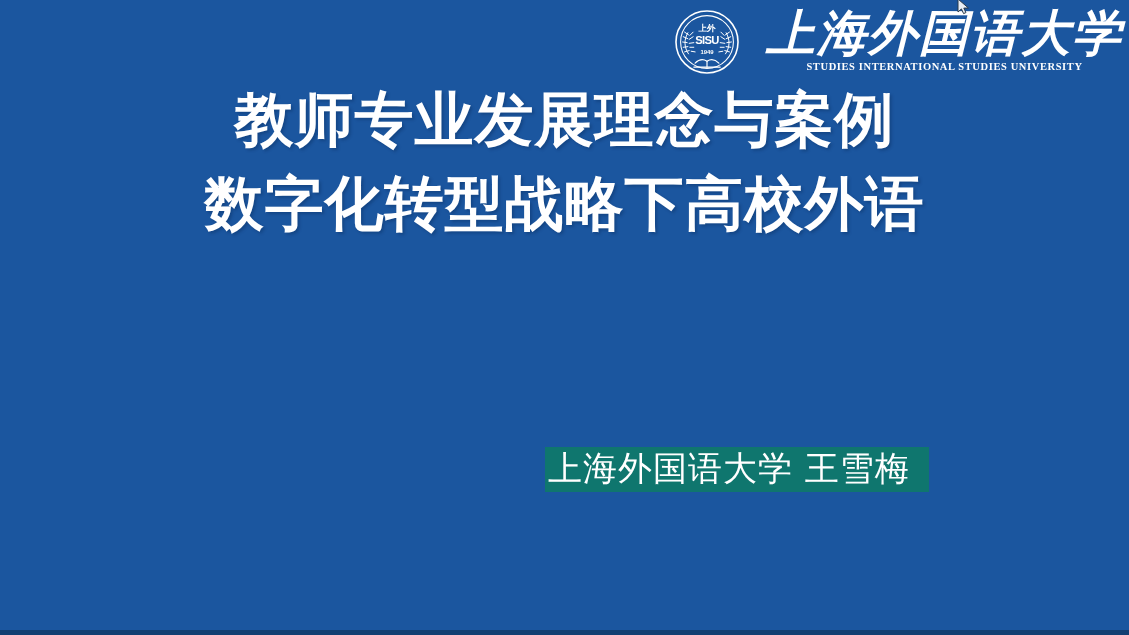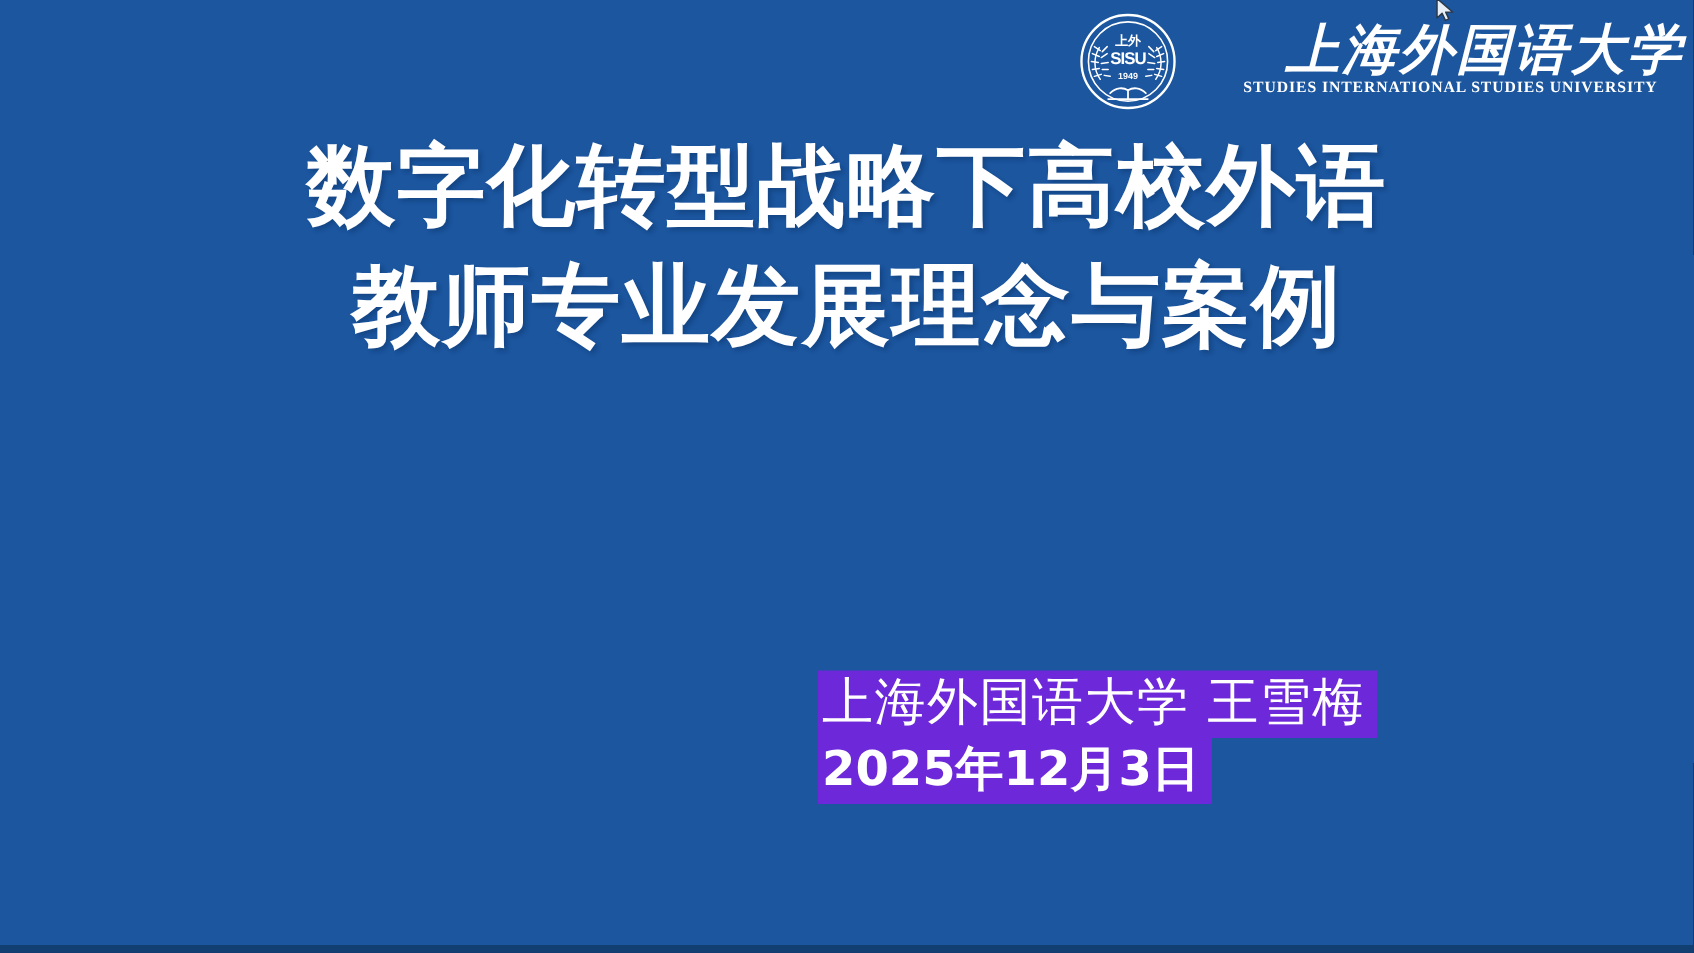--- a/index.html
+++ b/index.html
@@ -56,27 +56,26 @@
   #wordmark-block {
     display: flex;
     flex-direction: column;
     align-items: center;
     justify-content: center;
     padding-bottom: 2px;
   }
   #wordmark-cn {
     color: #ffffff;
     font-family: "Liberation Serif", "DejaVu Serif", serif;
-    font-size: 36px;
+    font-size: 49px;
     font-weight: 700;
     line-height: 1.06;
     letter-spacing: 2px;
     font-style: italic;
     white-space: nowrap;
-    margin-left: 46px;
   }
   #wordmark-en {
     color: #ffffff;
     font-family: "Liberation Serif", "DejaVu Serif", serif;
     font-size: 10.5px;
     font-weight: 700;
     letter-spacing: 0.6px;
     line-height: 1.2;
     white-space: nowrap;
     margin-top: 1px;
@@ -112,24 +111,24 @@
     top: 447px;
     z-index: 5;
     display: flex;
     flex-direction: column;
     align-items: flex-start;
   }
   .byline-row {
     display: block;
   }
   .byline-hl {
-    background: #6d28d9;
+    background: #0f766e;
     color: #ffffff;
     display: inline-block;
-    padding: 1px 8px 3px 3px;
+    padding: 1px 19px 3px 3px;
     white-space: nowrap;
   }
   #presenter-text {
     font-family: "DejaVu Serif", "Liberation Serif", serif;
     font-size: 34px;
     line-height: 1.22;
     letter-spacing: 1px;
   }
   #date-text {
     font-family: "DejaVu Sans", "Liberation Sans", sans-serif;
@@ -226,31 +225,28 @@
         <path d="M30 88 L70 88"></path>
       </g>
     </svg>
     <div id="wordmark-block">
       <div id="wordmark-cn">上海外国语大学</div>
       <div id="wordmark-en">STUDIES INTERNATIONAL STUDIES UNIVERSITY</div>
     </div>
   </div>
 
   <div id="title-block">
+    <div class="title-line" id="title-line-2">教师专业发展理念与案例</div>
     <div class="title-line" id="title-line-1">数字化转型战略下高校外语</div>
-    <div class="title-line" id="title-line-2">教师专业发展理念与案例</div>
   </div>
 
   <div id="byline-block">
     <div class="byline-row">
       <span id="presenter-text" class="byline-hl">上海外国语大学  王雪梅</span>
     </div>
-    <div class="byline-row">
-      <span id="date-text" class="byline-hl">2025年12月3日</span>
-    </div>
   </div>
 
   <div id="bottom-strip"></div>
 
   <svg id="mouse-cursor" viewBox="0 0 14 18">
     <path d="M1 1 L1 14 L4.4 10.9 L6.6 15.6 L8.9 14.6 L6.8 10.1 L11.4 10 Z" fill="#e8eef5" stroke="#2b3a4a" stroke-width="1" stroke-linejoin="round"></path>
   </svg>
 
 </div>
 

